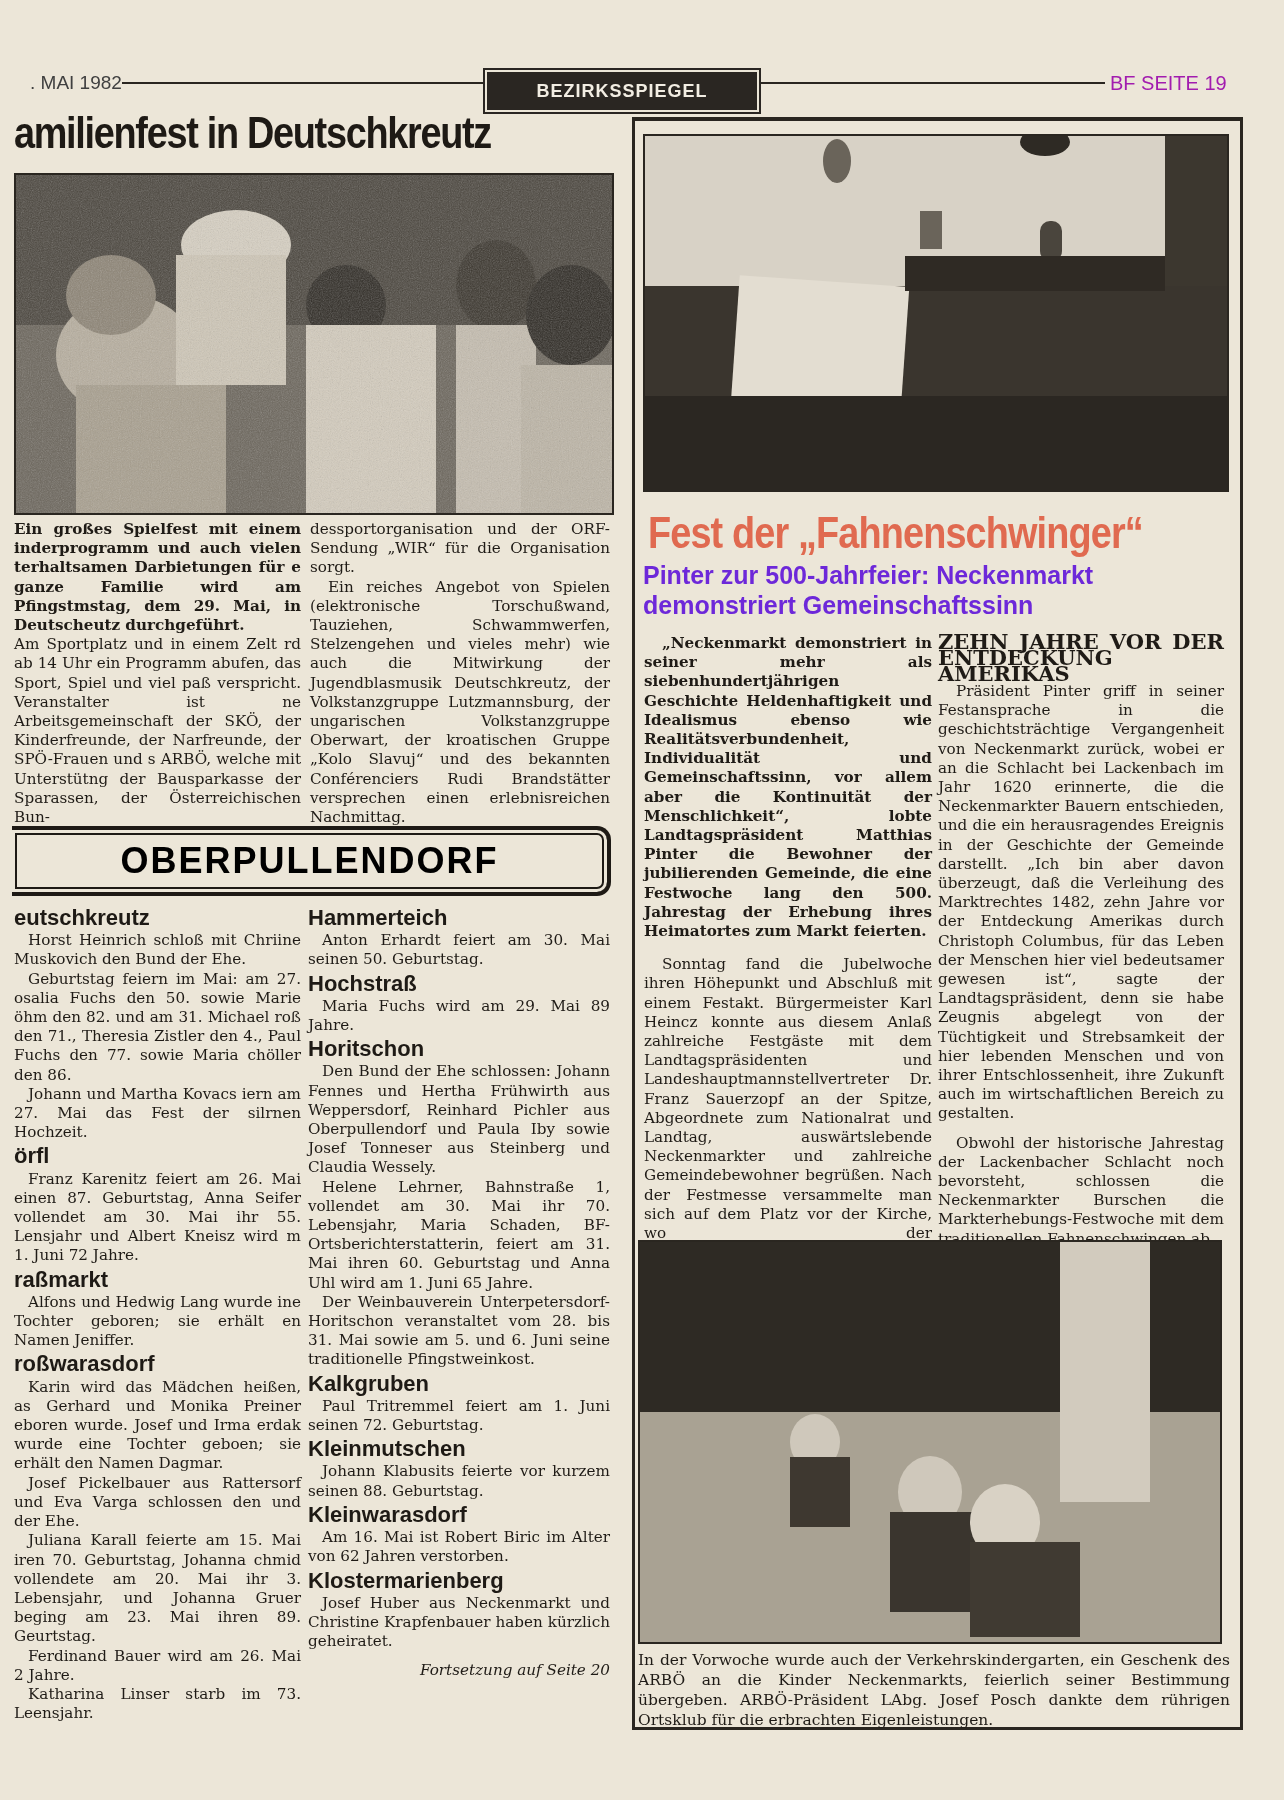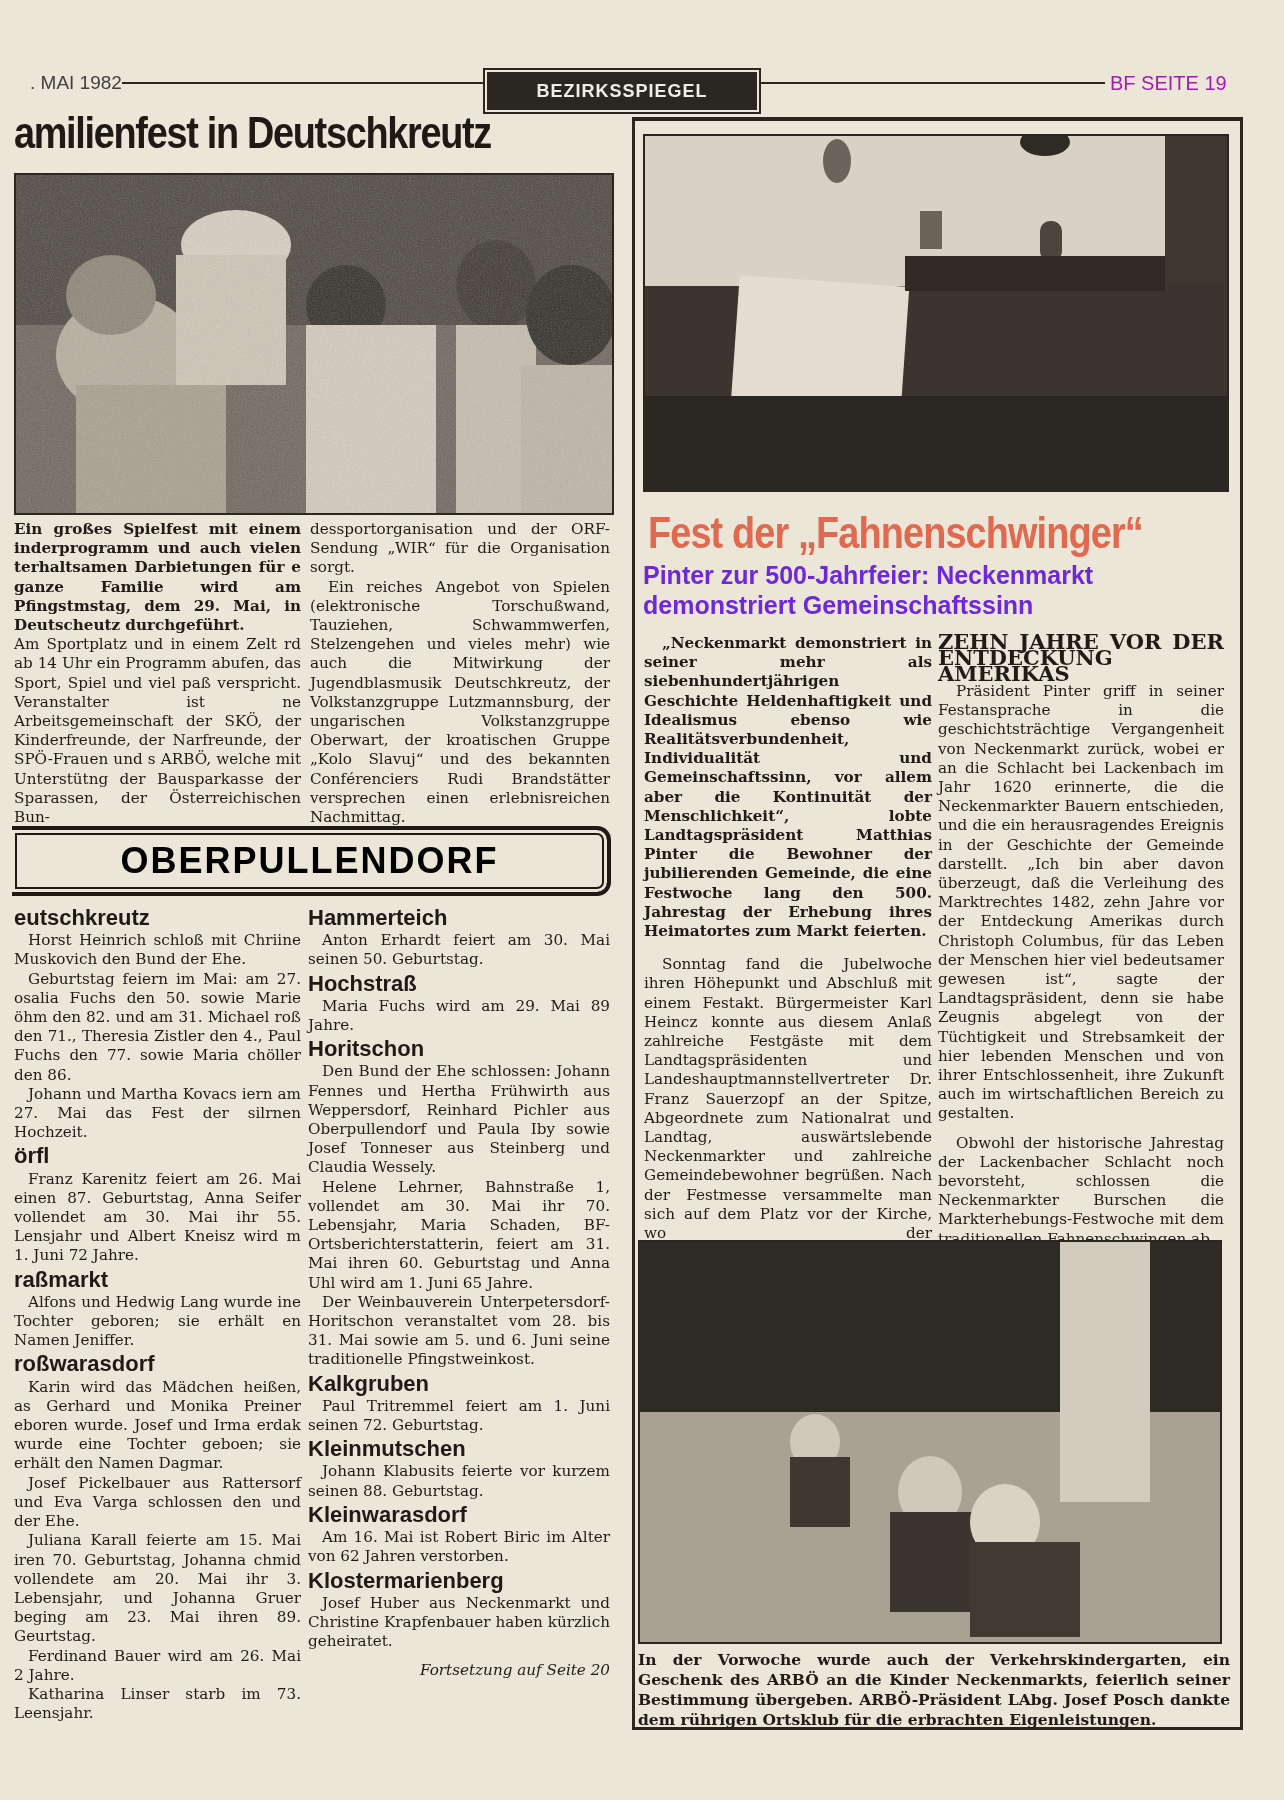--- a/index.html
+++ b/index.html
@@ -31,21 +31,21 @@
   .section-box { left: 12px; top: 826px; width: 595px; height: 62px; border: 4px solid #1e1a15; border-radius: 14px; border-left: none; border-top-left-radius:0; border-bottom-left-radius:0; box-shadow: inset 0 0 0 3px #ece6d8, inset 0 0 0 5px #1e1a15; display:flex; align-items:center; justify-content:center; }
   .section-title { font-family:"Liberation Sans", sans-serif; font-weight:bold; font-size:36px; letter-spacing:2px; color:#000000; }
 
   .loc-h { font-family:"Liberation Sans", sans-serif; font-weight:bold; font-size:22px; margin: 4px 0 4px 0; color:#1e1a15; }
   .loc p { margin:0; text-indent: 14px; }
 
   .frame-right { left: 632px; top: 117px; width: 605px; height: 1606px; border: 3px solid #2a2620; border-top-width: 4px; }
   .red-title { left: 648px; top: 508px; font-family:"Liberation Sans", sans-serif; font-weight:bold; font-size:44px; color:#e06a50; letter-spacing:-1px; transform: scaleX(0.86); transform-origin:left; white-space: nowrap; }
   .subtitle { left: 643px; top: 560px; font-family:"Liberation Sans", sans-serif; font-weight:bold; font-size:25px; line-height:30px; color:#6d28d9; }
 
-  .caption { left: 638px; top: 1650px; width: 592px; font-family:"DejaVu Serif", serif; font-weight:bold; font-size:15.5px; line-height:20px; text-align: justify; }
+  .caption { left: 638px; top: 1650px; width: 592px; font-family:"DejaVu Serif", serif; font-weight:normal; font-size:15.5px; line-height:20px; text-align: justify; }
   .zehn-h { font-weight:bold; font-size:21px; line-height:16px; text-indent:0 !important; }
   .fortsetzung { font-style: italic; text-align: right; margin-top: 10px; }
 </style>
 </head>
 <body>
 
 <div class="abs hdr-date">. MAI 1982</div>
 <div class="abs hdr-line" style="left:122px; width:362px;"></div>
 <div class="abs hdr-badge">BEZIRKSSPIEGEL</div>
 <div class="abs hdr-line" style="left:760px; width:345px;"></div>

